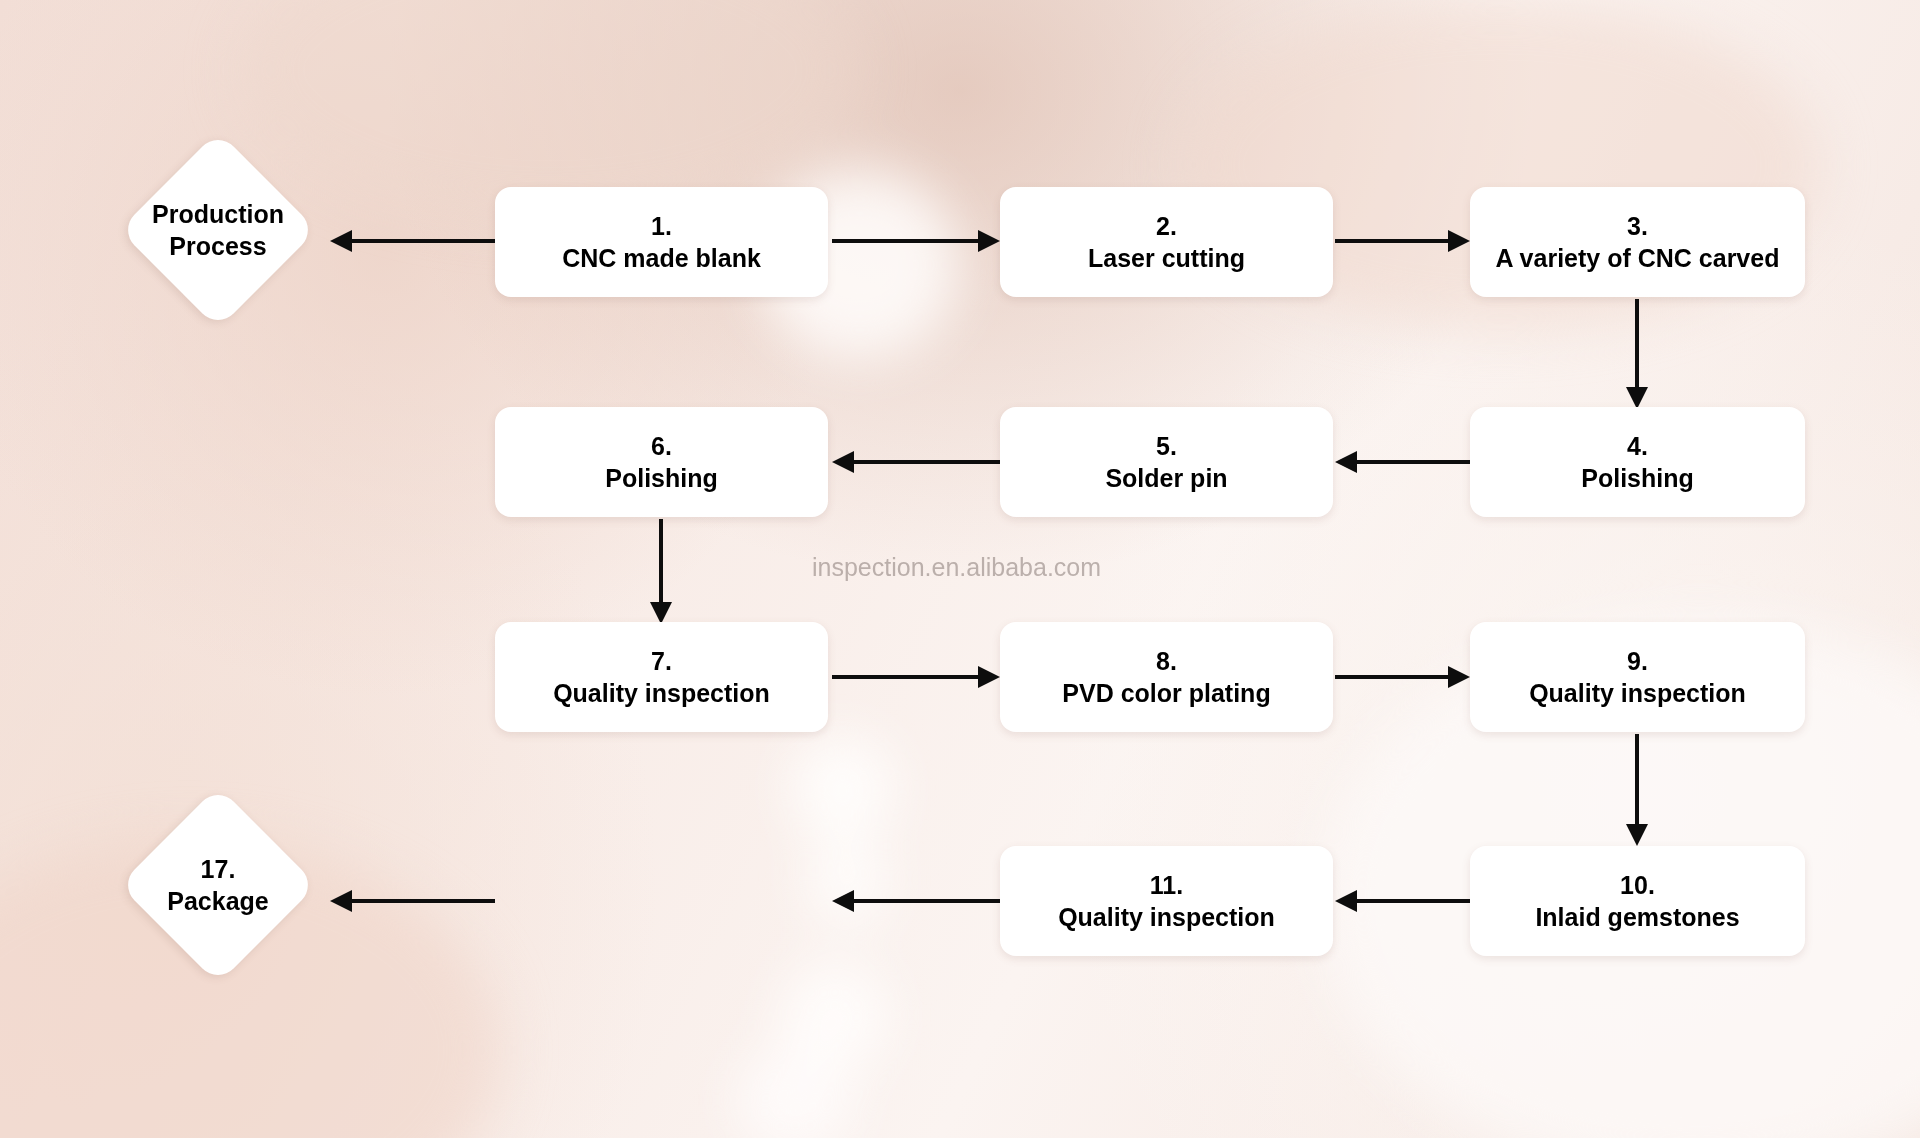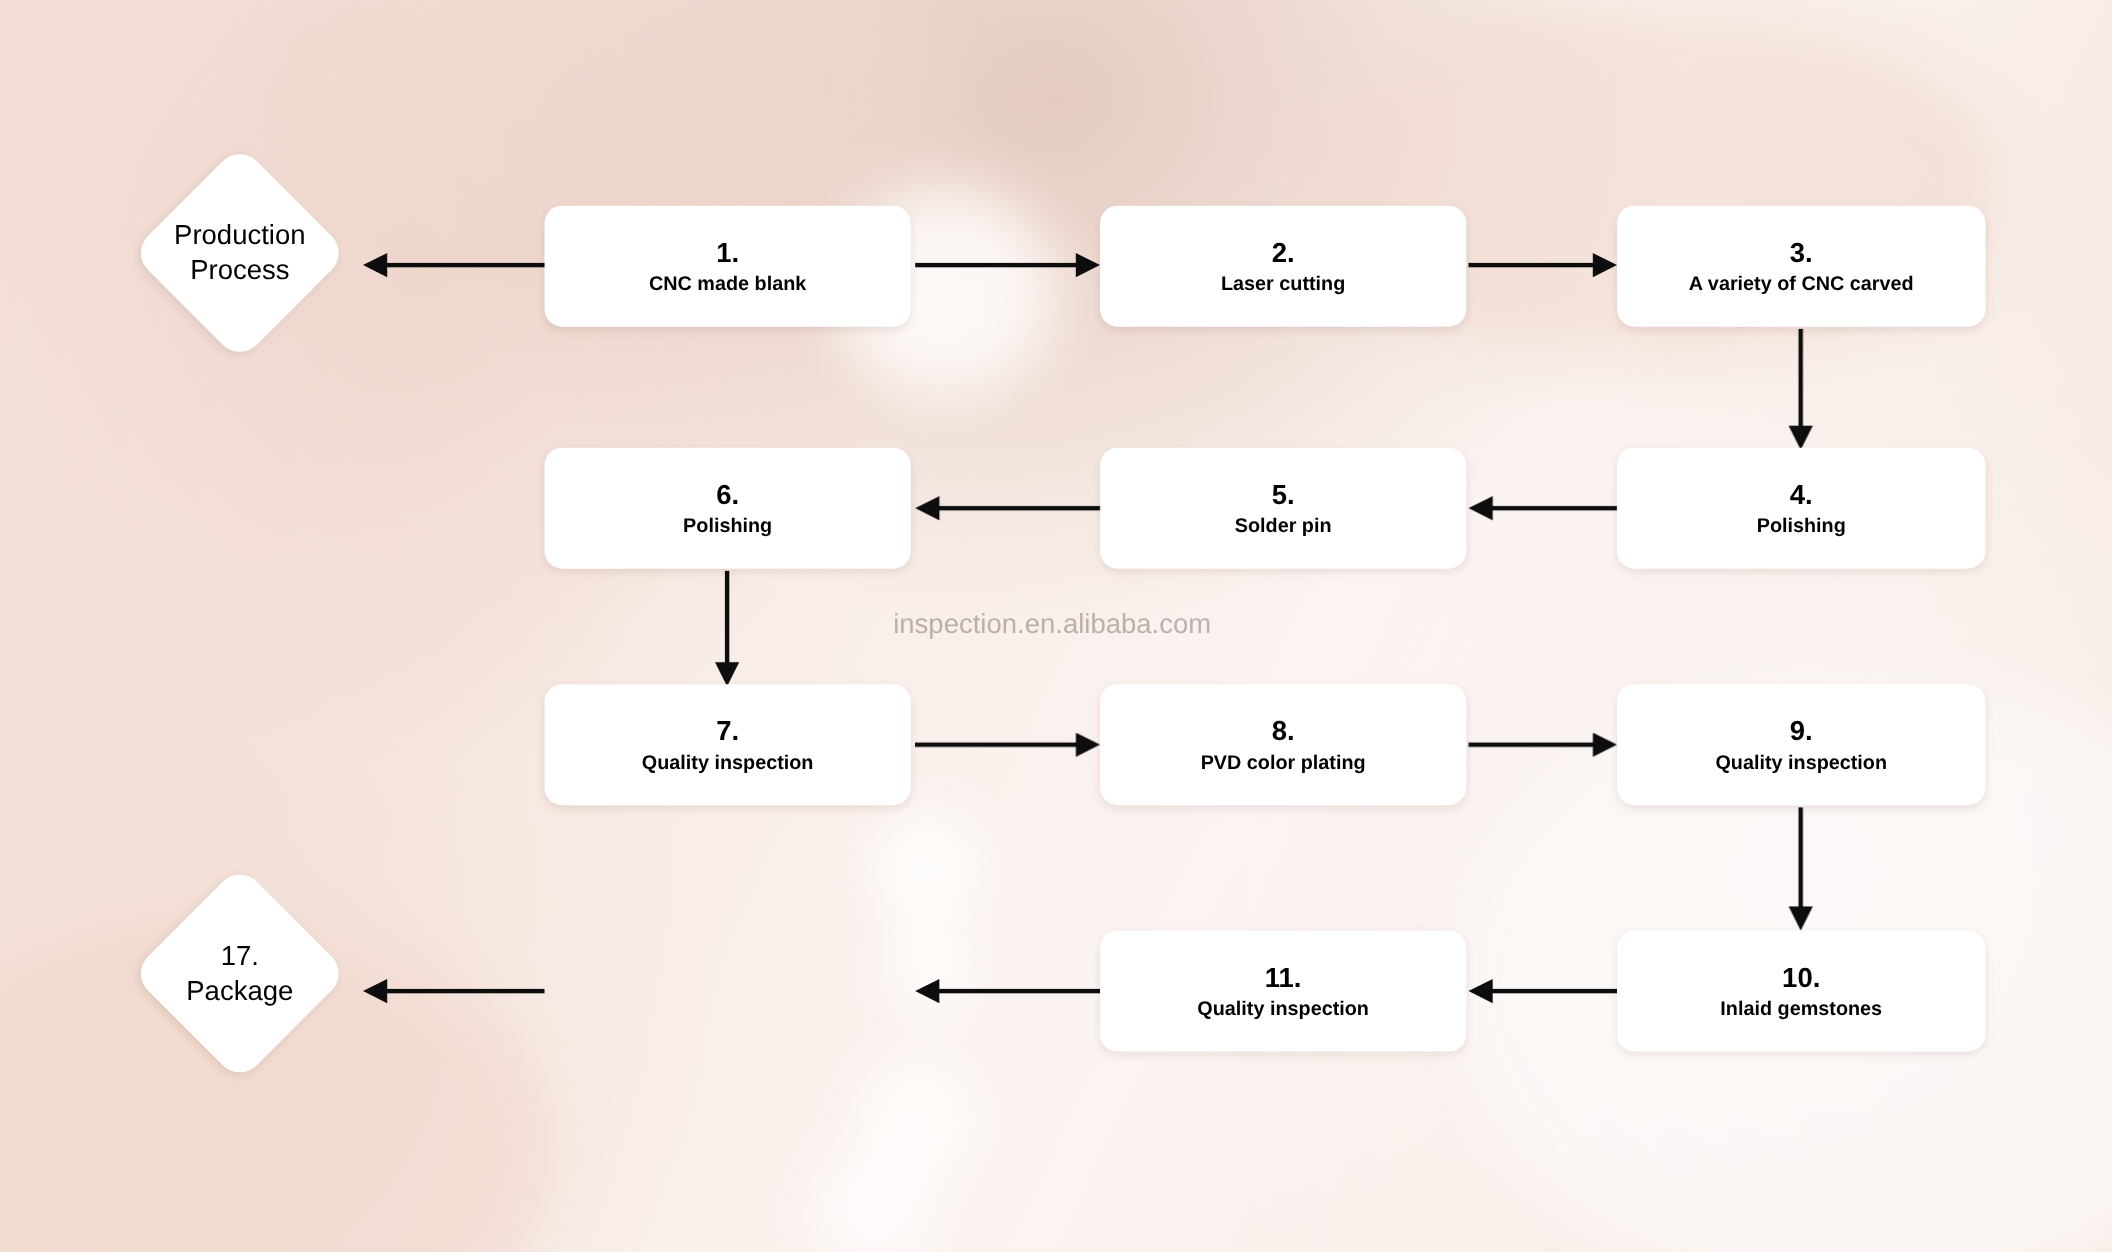--- a/index.html
+++ b/index.html
@@ -34,34 +34,34 @@
     box-shadow:0 3px 8px rgba(120,80,70,0.13);
     display:flex; flex-direction:column;
     align-items:center; justify-content:center;
     color:#000;
     font-weight:bold;
     line-height:1.30;
     text-align:center;
     white-space:nowrap;
   }
   .node .num  { font-size:25px; }
-  .node .lbl  { font-size:18px; }
+  .node .lbl  { font-size:25px; }
 
   .diamond {
     position:absolute;
     background:#ffffff;
     border-radius:22px;
     transform:rotate(45deg);
     box-shadow:0 3px 9px rgba(120,80,70,0.15);
   }
   .diamond-text {
     position:absolute;
     display:flex; flex-direction:column;
     align-items:center; justify-content:center;
-    color:#000; font-weight:normal; font-size:25px;
+    color:#000; font-weight:bold; font-size:25px;
     line-height:1.30; text-align:center; white-space:nowrap;
     pointer-events:none;
   }
   
   .arrow { position:absolute; }
   .arrow .shaft { position:absolute; background:#0d0d0d; }
   .arrow .head  { position:absolute; width:0; height:0; }
   .head.left  { border-top:11px solid transparent; border-bottom:11px solid transparent; border-right:22px solid #0d0d0d; }
   .head.right { border-top:11px solid transparent; border-bottom:11px solid transparent; border-left:22px solid #0d0d0d; }
   .head.down  { border-left:11px solid transparent; border-right:11px solid transparent; border-top:22px solid #0d0d0d; }

